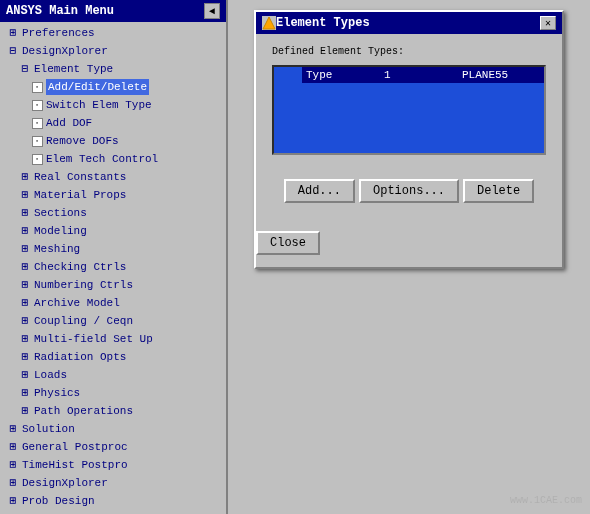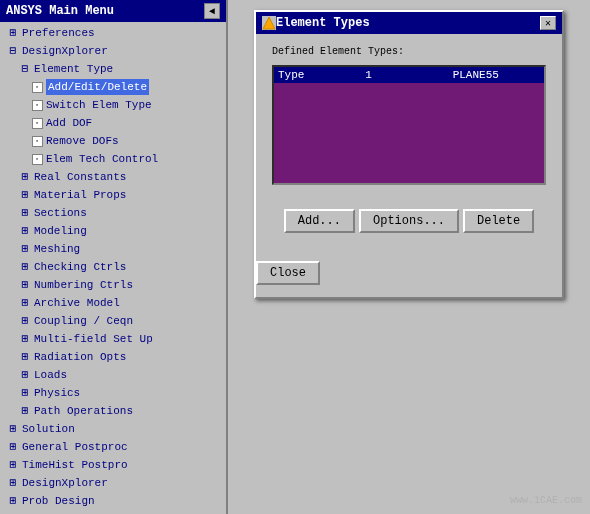--- a/index.html
+++ b/index.html
@@ -165,27 +165,28 @@
     }
 
     .dialog-label {
       font-size: 10px;
       margin-bottom: 8px;
       color: black;
     }
 
     .list-box {
       width: 100%;
-      height: 120px;
-      background: #701a75;
+      height: 90px;
+      background: #1d4ed8;
       border: 2px inset #808080;
       border-top-color: #808080;
       border-left-color: #808080;
       overflow-y: auto;
       overflow-x: hidden;
+      padding-left: 28px;
     }
 
     .list-item-row {
       padding: 2px 4px;
       font-size: 11px;
       display: flex;
       cursor: pointer;
     }
 
     .list-item-row.selected {

